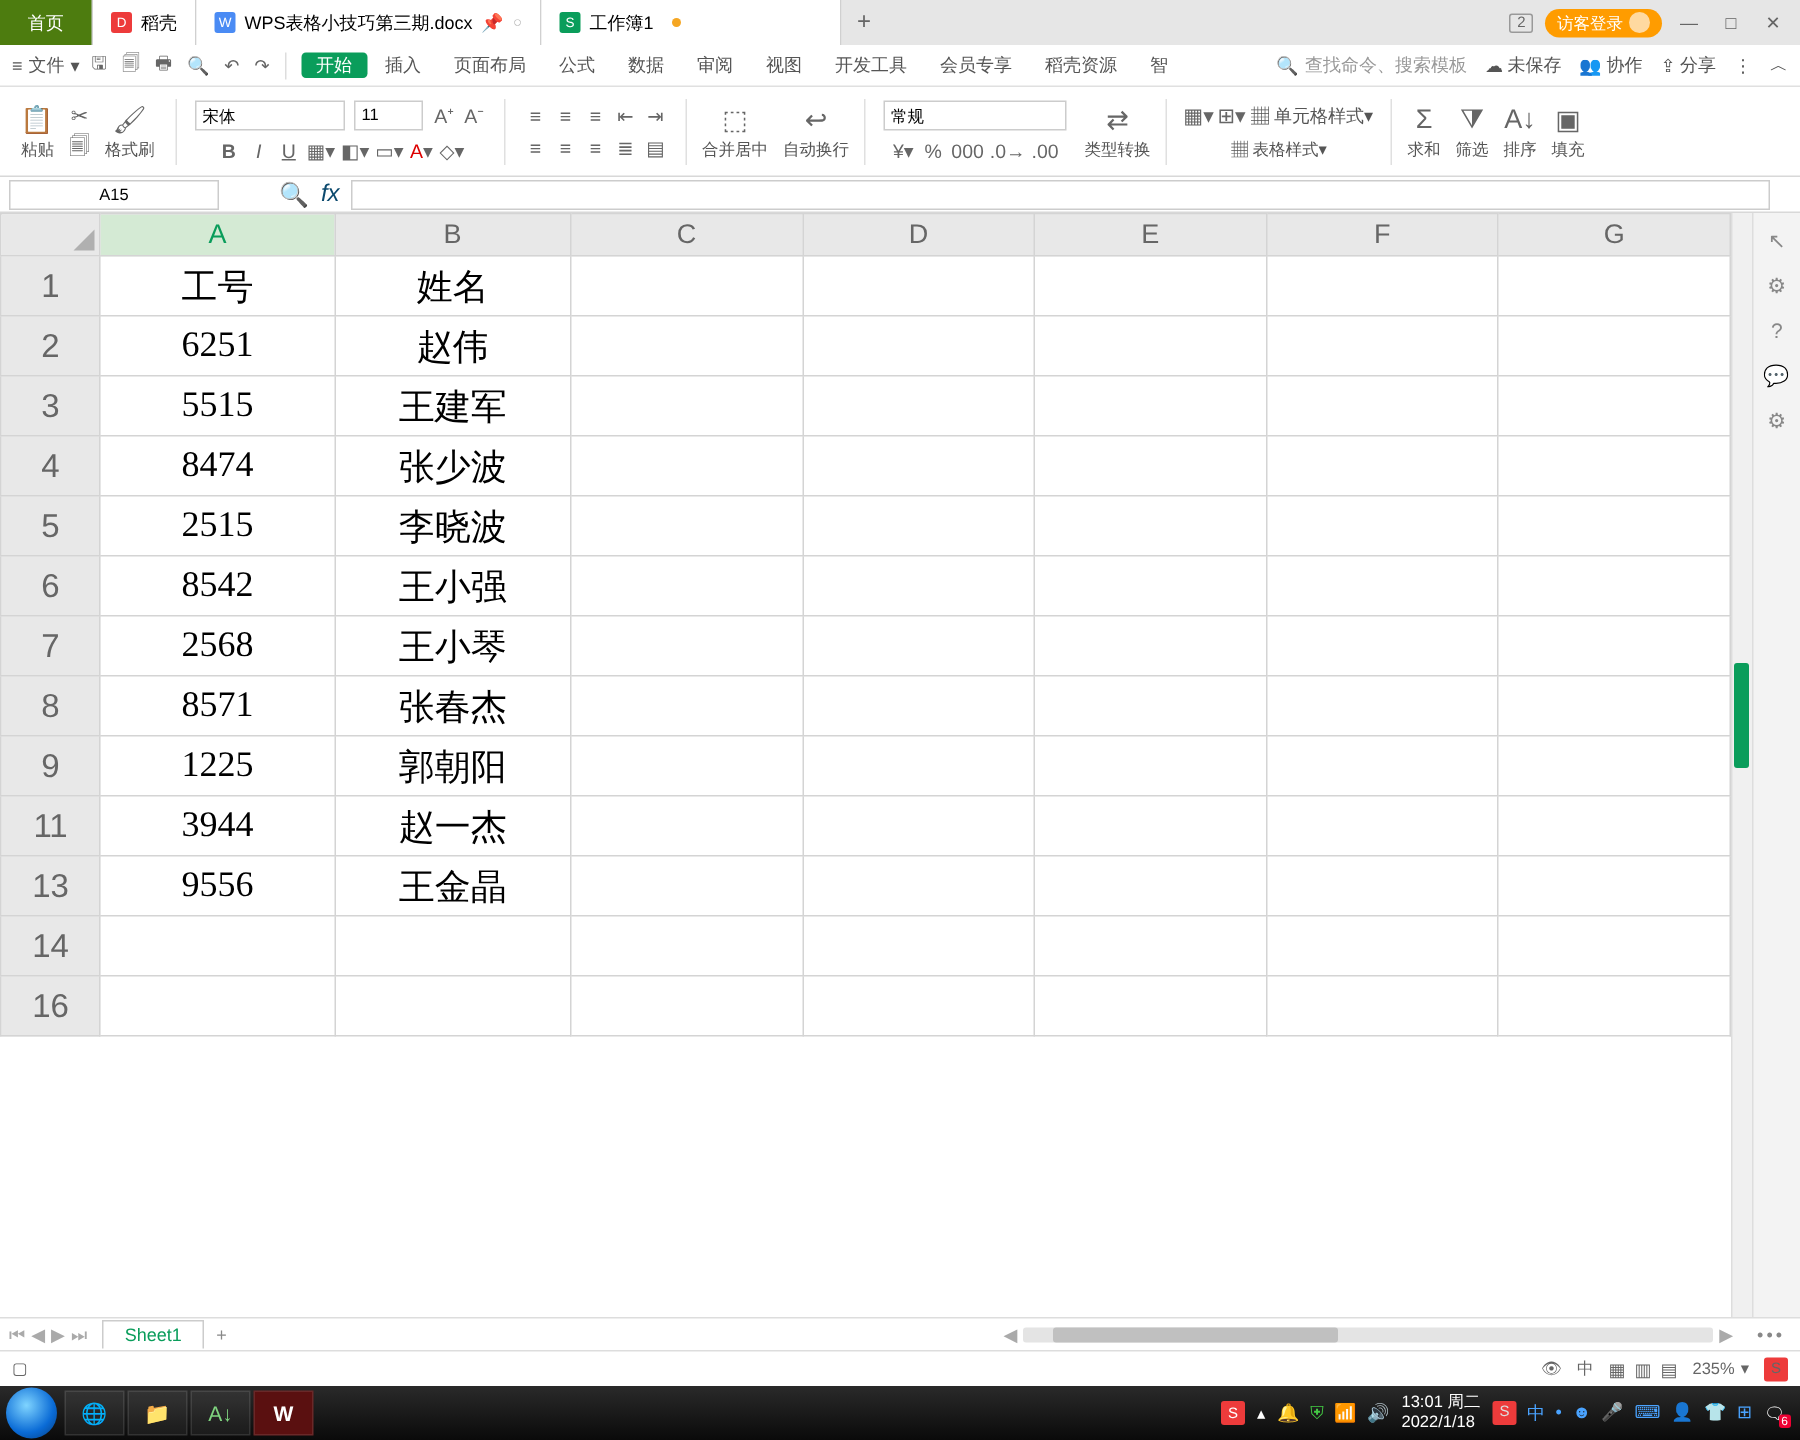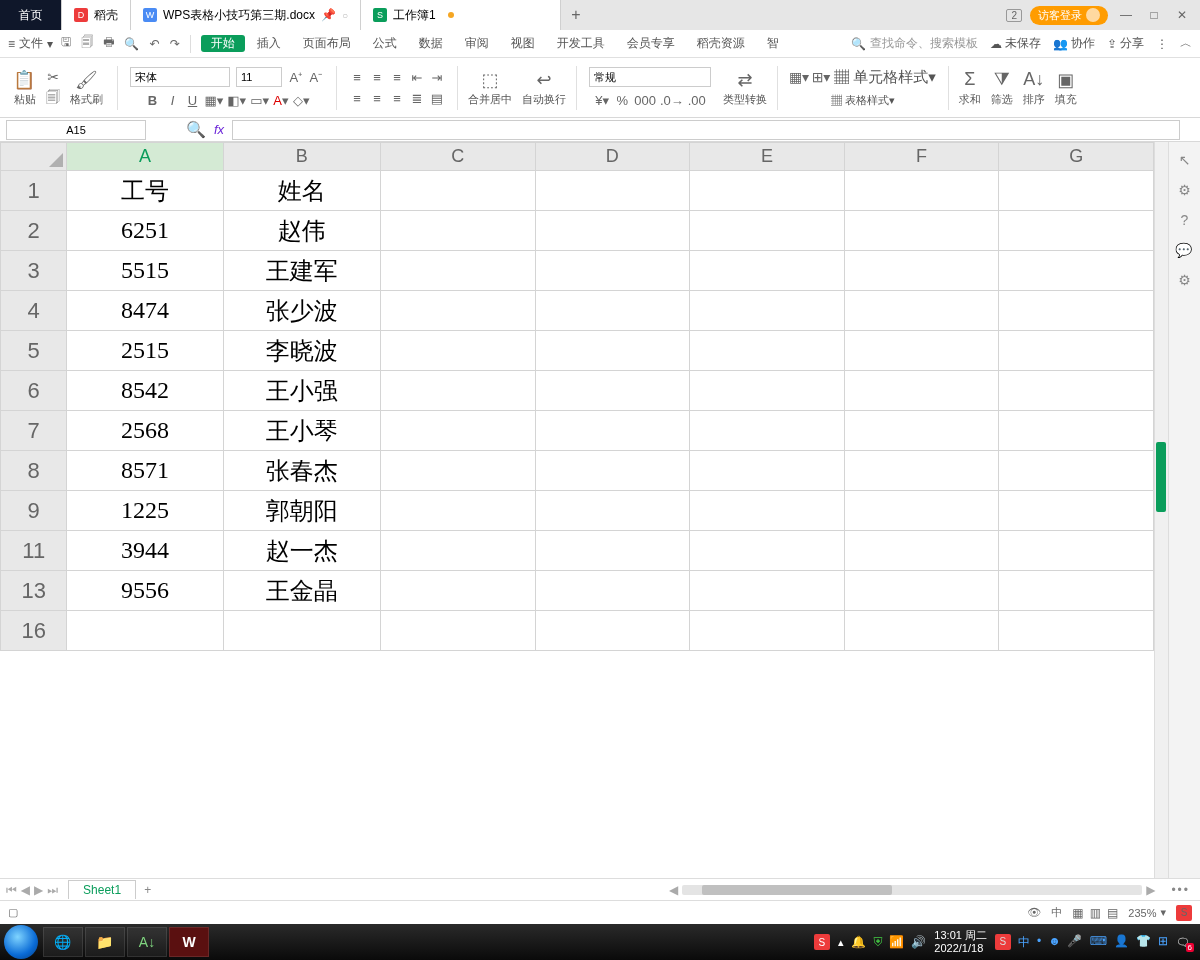--- a/index.html
+++ b/index.html
@@ -1,21 +1,21 @@
 <!DOCTYPE html>
 <html><head>
 <meta charset="utf-8">
 <style>
 * { margin: 0; padding: 0; box-sizing: border-box; font-family: "Microsoft YaHei", SimSun, sans-serif; }
 body { background: #fff; width: 1200px; height: 960px; overflow: hidden; position: relative; }
 
 
 .tabbar { height: 30px; background: #e6e6e6; display: flex; align-items: stretch; }
 .tab { display: flex; align-items: center; padding: 0 12px; font-size: 12px; border-right: 1px solid #d0d0d0; gap: 6px; cursor: pointer; }
-.tab.home { background: #0f172a; color: #fff; width: 62px; justify-content: center; }
+.tab.home { background: #4d7c0f; color: #fff; width: 62px; justify-content: center; }
 .tab.docker { background: #fff; }
 .tab.doc { background: #fff; }
 .tab.active { background: #fff; }
 .tab .dot-unsaved { width: 6px; height: 6px; border-radius: 50%; background: #f5a623; margin-left: 6px; }
 .tab .docx-icon { background:#4a8bf4; color:#fff; border-radius:2px; width:14px; height:14px; font-size:9px; display:flex; align-items:center; justify-content:center;}
 .tab .xlsx-icon { background:#0a9d5b; color:#fff; border-radius:2px; width:14px; height:14px; font-size:9px; display:flex; align-items:center; justify-content:center;}
 .tab .docker-icon { background:#ed3b3b; color:#fff; border-radius:2px; width:14px; height:14px; font-size:9px; display:flex; align-items:center; justify-content:center;}
 .tab-add { width: 30px; display:flex; align-items:center; justify-content:center; color:#666; font-size:16px; cursor:pointer;}
 .tabbar-right { margin-left:auto; display:flex; align-items:center; gap:8px; padding-right:8px;}
 .win-badge { border:1px solid #999; border-radius:2px; padding:0 4px; font-size:10px; color:#666; }
@@ -48,21 +48,21 @@
 .font-sel { border:1px solid #ccc; height:20px; font-size:11px; padding:0 4px; background:#fff;}
 .font-sel.name { width:100px;}
 .font-sel.size { width:46px;}
 .mini-icons { display:flex; gap:4px; font-size:13px; color:#666;}
 .mini-icons span { cursor:pointer; min-width:16px; text-align:center;}
 
 
 .fbar-row { height:24px; display:flex; align-items:center; border-bottom:1px solid #d8d8d8;}
 .namebox { width:140px; border:1px solid #ccc; height:20px; margin-left:6px; font-size:11px; text-align:center; line-height:18px; background:#fff;}
 .fx-area { flex:1; display:flex; align-items:center; gap:8px; padding-left:40px;}
-.fx-label { color:#6d28d9; font-style:italic; font-size:13px;}
+.fx-label { color:#0c4a6e; font-style:italic; font-size:16px;}
 .fbar-input { flex:1; height:20px; border:1px solid #ccc; margin-right:20px;}
 
 
 .sheet-area { position:relative; height: calc(100% - 30px - 28px - 60px - 24px - 22px - 24px - 36px); display:flex;}
 .grid-wrap { flex:1; overflow:hidden; position:relative;}
 table.grid { border-collapse:collapse; table-layout:fixed;}
 table.grid th, table.grid td { border:1px solid #d4d4d4; font-weight:normal;}
 .corner { width:68px; height:28px; background:#e8e8e8; position:relative;}
 .corner::after { content:""; position:absolute; right:3px; bottom:3px; border-right:14px solid #b0b0b0; border-top:14px solid transparent;}
 th.colh { height:28px; background:#e8e8e8; font-size:18px; color:#666; text-align:center;}
@@ -271,21 +271,21 @@
   </div>
   <div class="rbtn">
     <span class="ricon big">⇄</span>
     <span class="rlabel">类型转换</span>
   </div>
   <span class="sep-r"></span>
   <div class="rgroup">
     <div class="rgroup-row" style="gap:4px;">
       <span class="ricon">▦▾</span>
       <span class="ricon">⊞▾</span>
-      <span style="font-size:15px;text-align:center;">
+      <span style="font-size:12px;text-align:center;">
         <span>▦</span>
         <span>单元格样式</span>▾
       </span>
     </div>
     <div class="rgroup-row" style="margin-top:4px;">
       <span style="font-size:11px;">
         <span>▦</span>
         <span>表格样式</span>▾
       </span>
     </div>
@@ -429,20 +429,30 @@
             <td class="cell col-other"></td>
             <td class="cell col-other"></td>
             <td class="cell col-other"></td>
             <td class="cell col-other"></td>
             <td class="cell col-other"></td>
           </tr>
           <tr>
             <th class="rowh">13</th>
             <td class="cell col-A">9556</td>
             <td class="cell col-B">王金晶</td>
+            <td class="cell col-other"></td>
+            <td class="cell col-other"></td>
+            <td class="cell col-other"></td>
+            <td class="cell col-other"></td>
+            <td class="cell col-other"></td>
+          </tr>
+          <tr>
+            <th class="rowh">14</th>
+            <td class="cell col-A"></td>
+            <td class="cell col-B"></td>
             <td class="cell col-other"></td>
             <td class="cell col-other"></td>
             <td class="cell col-other"></td>
             <td class="cell col-other"></td>
             <td class="cell col-other"></td>
           </tr>
           <tr>
             <th class="rowh">16</th>
             <td class="cell col-A"></td>
             <td class="cell col-B"></td>

